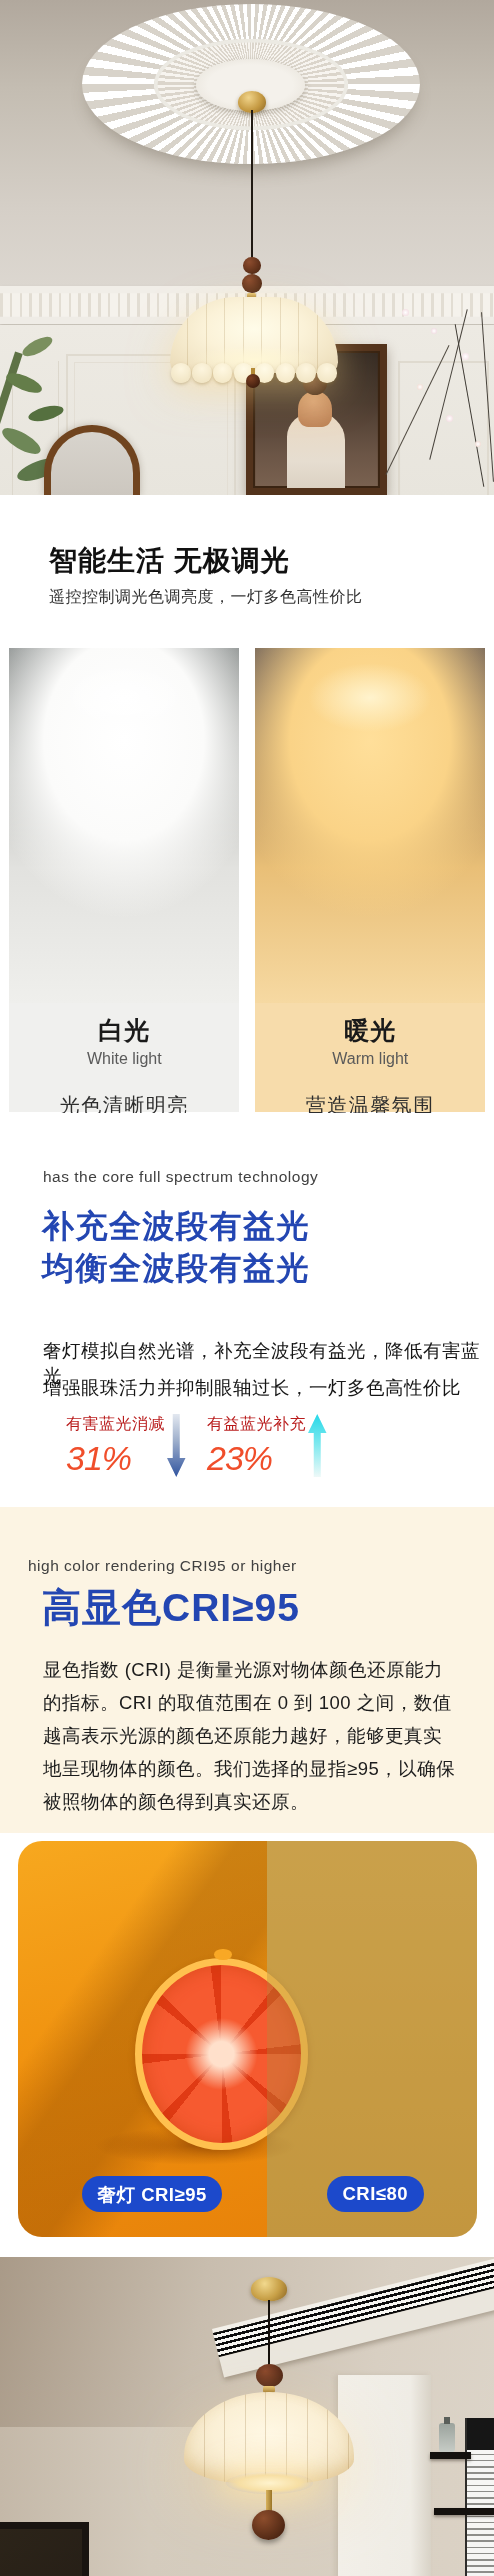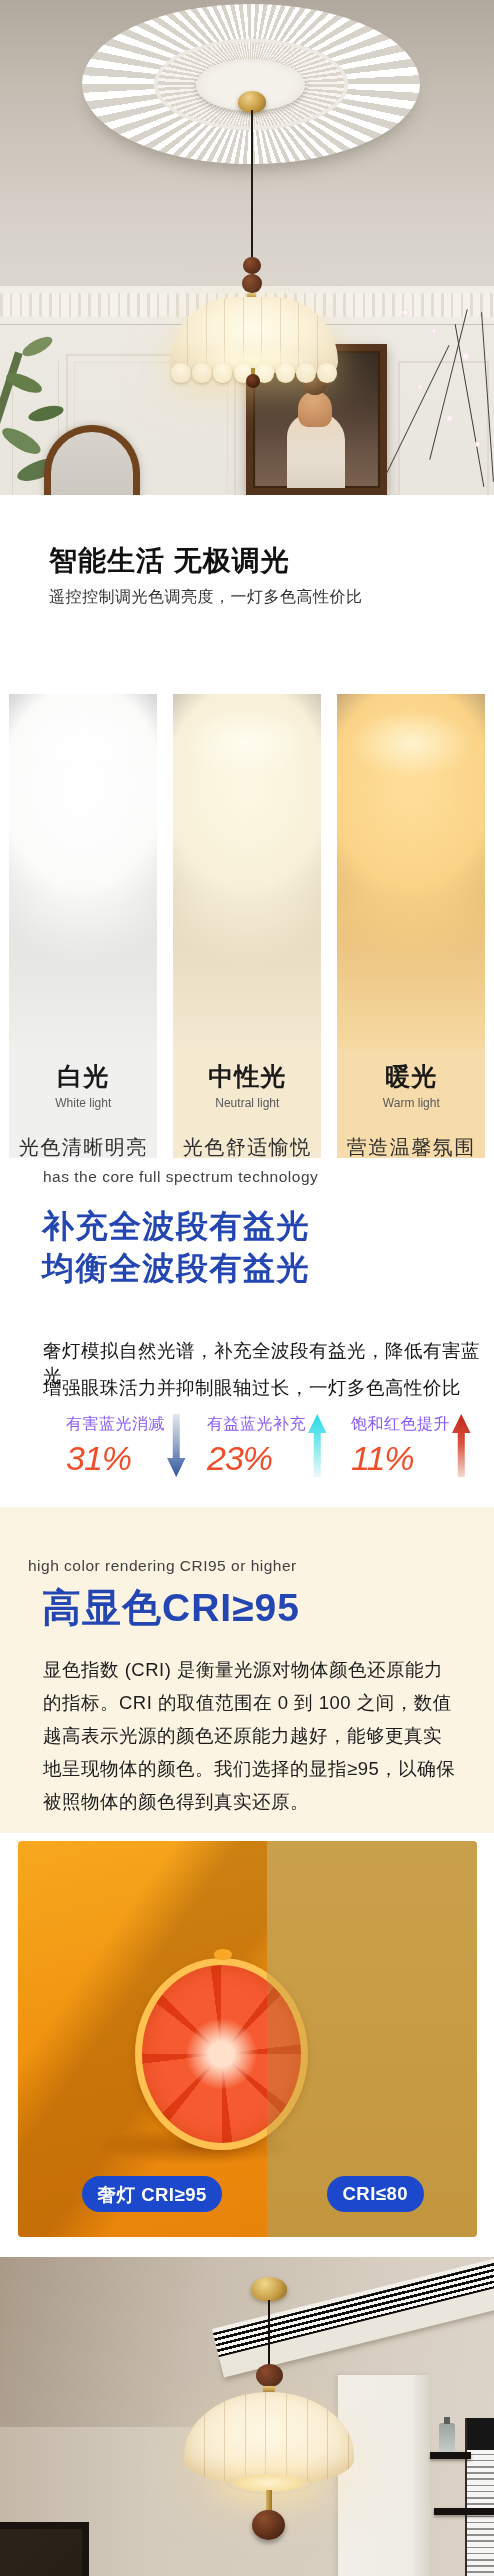--- a/index.html
+++ b/index.html
@@ -6,45 +6,45 @@
   #page{position:relative;width:495px;height:3093px;background:#ffffff;overflow:hidden;
         font-family:"Liberation Sans","DejaVu Sans",sans-serif;}
   .abs{position:absolute;}
   
   .h-title{font-size:28px;font-weight:900;color:#111;letter-spacing:1px;}
   .h-sub{font-size:16px;color:#333;letter-spacing:0.5px;}
   .eyebrow{font-size:15.5px;color:#414141;letter-spacing:0.5px;}
   .blue-h{font-size:32px;font-weight:900;color:#2346b2;letter-spacing:1.5px;line-height:42px;}
   .body-text{font-size:18.5px;color:#161616;letter-spacing:0.5px;}
   
-  .modes{position:absolute;left:9.3px;top:648px;width:476px;height:465px;display:flex;gap:16px;margin-top:46px;}
+  .modes{position:absolute;left:9.3px;top:648px;width:476px;height:465px;display:flex;gap:16px;}
   .mode{flex:1;display:flex;flex-direction:column;overflow:hidden;}
   .beam{height:355px;}
   .mode-label{height:109px;text-align:center;padding-top:11.3px;box-sizing:border-box;}
   .mode-name{font-size:25px;font-weight:700;color:#1a1a1a;letter-spacing:1px;}
-  .mode-eng{font-size:12px;color:#5a5a5a;margin-top:3.1px;text-align:center;}
+  .mode-eng{font-size:16px;color:#5a5a5a;margin-top:3.1px;text-align:center;}
   .mode-desc{font-size:20px;color:#2e2e2e;margin-top:24px;letter-spacing:1.5px;}
   .c1 .beam{background:
     radial-gradient(ellipse 82px 46px at 50% 14%,#ffffff 0%,rgba(255,255,255,0) 75%),
     radial-gradient(ellipse 222px 278px at 50% 26%,#ffffff 0%,#fbfbfa 36%,rgba(251,251,249,0) 64%),
     linear-gradient(180deg,#8f9392 0%,#9c9f9d 12%,#c3c4c1 36%,#e2e2df 62%,#efefec 100%);}
   .c1 .mode-label{background:#f0f0ee;}
   .c2 .beam{background:
     radial-gradient(ellipse 82px 46px at 50% 14%,#fffdf0 0%,rgba(255,253,240,0) 75%),
     radial-gradient(ellipse 222px 278px at 50% 26%,#fdf8e4 0%,#f8f0d8 36%,rgba(248,240,216,0) 64%),
     linear-gradient(180deg,#8e857a 0%,#9a9083 12%,#c0b49d 36%,#e5dac0 62%,#f3e9d0 100%);}
   .c2 .mode-label{background:#f5ead0;}
   .c3 .beam{background:
     radial-gradient(ellipse 82px 46px at 50% 14%,#fff3cd 0%,rgba(255,243,205,0) 75%),
     radial-gradient(ellipse 222px 278px at 50% 26%,#ffdf9a 0%,#fad387 36%,rgba(250,211,135,0) 64%),
     linear-gradient(180deg,#77675a 0%,#84705d 12%,#b3905f 36%,#e9bf77 62%,#f6d9a2 100%);}
   .c3 .mode-label{background:#f7dcab;}
   
   .stat{position:absolute;top:1414px;width:129px;}
-  .stat-label{font-size:16px;color:#8b5cf6;letter-spacing:0.5px;}
+  .stat-label{font-size:16px;color:#b91c1c;letter-spacing:0.5px;}
   .stat-value{font-size:34px;color:#f04e2b;margin-top:4.1px;letter-spacing:-1px;font-style:italic;}
   .arrow{position:absolute;width:18.5px;height:63px;top:0;}
   .arr-down{background:linear-gradient(180deg,#e3e8f0 0%,#9fb0cc 42%,#31549f 100%);
     clip-path:polygon(31% 0,69% 0,69% 70%,100% 70%,50% 100%,0 70%,31% 70%);}
   .arr-up-cyan{background:linear-gradient(180deg,#26d8e8 0%,#7fe9ef 48%,#eef9f8 100%);
     clip-path:polygon(50% 0,100% 30%,69% 30%,69% 100%,31% 100%,31% 30%,0 30%);}
   .arr-up-red{background:linear-gradient(180deg,#c1271b 0%,#d9503a 46%,#f3d9cf 100%);
     clip-path:polygon(50% 0,100% 30%,69% 30%,69% 100%,31% 100%,31% 30%,0 30%);}
   
   .pill{position:absolute;top:335px;height:36px;border-radius:18.5px;background:#1c49cb;
@@ -141,28 +141,20 @@
 
   <div class="modes">
     <div class="mode c1">
       <div class="beam"></div>
       <div class="mode-label">
         <div class="mode-name">白光</div>
         <div class="mode-eng">White light</div>
         <div class="mode-desc">光色清晰明亮</div>
       </div>
     </div>
-    <div class="mode c2">
-      <div class="beam"></div>
-      <div class="mode-label">
-        <div class="mode-name">中性光</div>
-        <div class="mode-eng">Neutral light</div>
-        <div class="mode-desc">光色舒适愉悦</div>
-      </div>
-    </div>
     <div class="mode c3">
       <div class="beam"></div>
       <div class="mode-label">
         <div class="mode-name">暖光</div>
         <div class="mode-eng">Warm light</div>
         <div class="mode-desc">营造温馨氛围</div>
       </div>
     </div>
   </div>
 
@@ -175,32 +167,27 @@
   <div class="stat" style="left:66px;">
     <div class="stat-label">有害蓝光消减</div>
     <div class="stat-value">31%</div>
     <div class="arrow arr-down" style="left:101px;"></div>
   </div>
   <div class="stat" style="left:207px;">
     <div class="stat-label">有益蓝光补充</div>
     <div class="stat-value">23%</div>
     <div class="arrow arr-up-cyan" style="left:101px;"></div>
   </div>
-  <div class="stat" style="left:351px;">
-    <div class="stat-label">饱和红色提升</div>
-    <div class="stat-value">11%</div>
-    <div class="arrow arr-up-red" style="left:101px;"></div>
-  </div>
 
   <div class="abs" style="left:0;top:1507px;width:495px;height:326px;background:#fcf4e3;"></div>
   <div class="abs eyebrow" style="left:28px;top:1557px;">high color rendering CRI95 or higher</div>
   <div class="abs" style="left:42px;top:1581px;font-size:39px;font-weight:900;color:#2346b2;letter-spacing:1px;">高显色CRI≥95</div>
   <div class="abs" style="left:43px;top:1653px;width:415px;font-size:18.5px;line-height:33px;color:#1c1c1c;letter-spacing:0.5px;">显色指数 (CRI) 是衡量光源对物体颜色还原能力的指标。CRI 的取值范围在 0 到 100 之间，数值越高表示光源的颜色还原能力越好，能够更真实地呈现物体的颜色。我们选择的显指≥95，以确保被照物体的颜色得到真实还原。</div>
 
-  <div class="abs" style="left:18px;top:1841px;width:459px;height:396px;border-radius:4px;overflow:hidden;">
+  <div class="abs" style="left:18px;top:1841px;width:459px;height:396px;border-radius:24px;overflow:hidden;">
     <div class="abs" style="left:0;top:0;width:249px;height:396px;
       background:linear-gradient(165deg,#f7a81f 0%,#ef8f0d 55%,#e8830a 100%);"></div>
     <div class="abs" style="left:0;top:0;width:249px;height:396px;
       background:linear-gradient(125deg,rgba(120,60,0,0) 30%,rgba(120,60,0,.32) 42%,rgba(120,60,0,.32) 58%,rgba(120,60,0,0) 70%);"></div>
     <div class="abs" style="left:249px;top:0;width:210px;height:396px;
       background:linear-gradient(180deg,#d9ab52 0%,#d4a246 60%,#cf9c40 100%);"></div>
     <div class="abs" style="left:77px;top:286px;width:201px;height:38px;border-radius:50%;
       background:radial-gradient(closest-side,rgba(110,45,0,.45),rgba(110,45,0,0));"></div>
     <div class="abs" style="left:117px;top:117px;width:173px;height:192px;border-radius:50%;
       border:7.2px solid #ffc14f;box-sizing:border-box;

